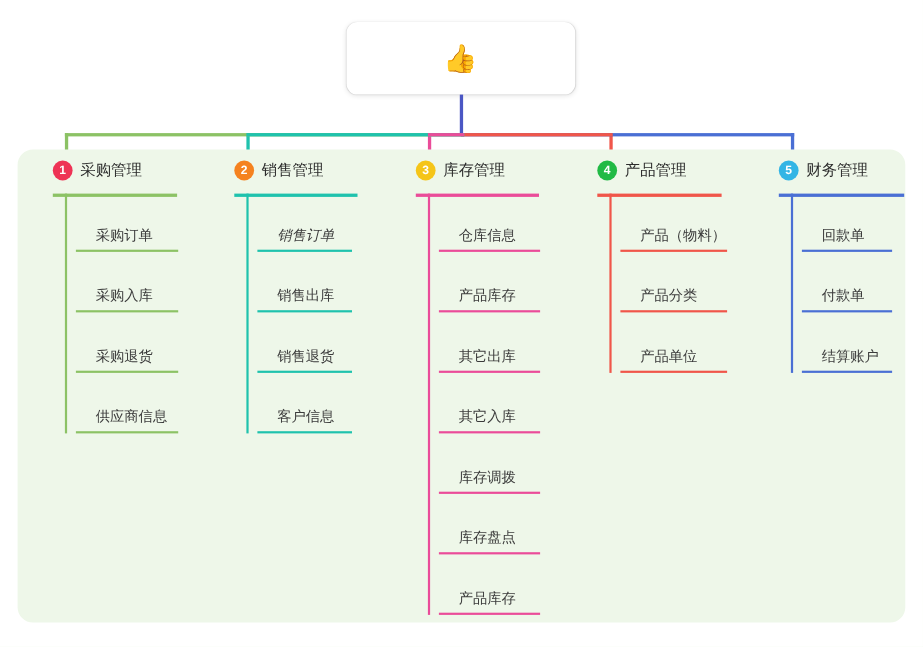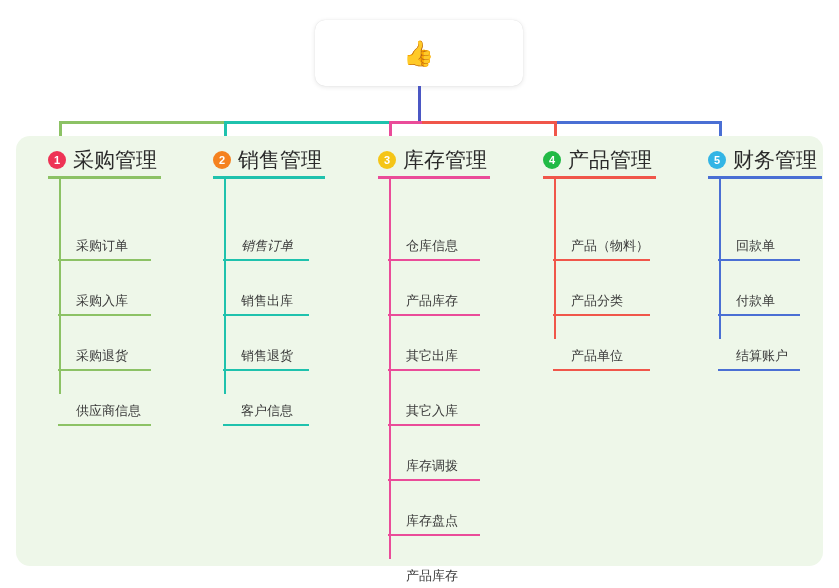--- a/index.html
+++ b/index.html
@@ -104,40 +104,39 @@
     height: 18px;
     border-radius: 50%;
     color: #ffffff;
     font-size: 11px;
     line-height: 18px;
     text-align: center;
     font-weight: bold;
     flex: 0 0 auto;
   }
   .branch-title {
-    font-size: 21px;
+    font-size: 14px;
     color: #2b2b2b;
   }
   .head-rule {
     position: absolute;
     top: 40px;
     left: 16px;
     height: 3px;
   }
   .spine {
     position: absolute;
     top: 40px;
     left: 27px;
     width: 2px;
   }
 
   .leaf {
     position: absolute;
-    left: 26px;
-    margin-top: 32px;
+    left: 37px;
   }
   .leaf-label {
     position: absolute;
     left: 18px;
     bottom: 6px;
     font-size: 13px;
     color: #3b3b3b;
     white-space: nowrap;
   }
   .leaf-rule {

